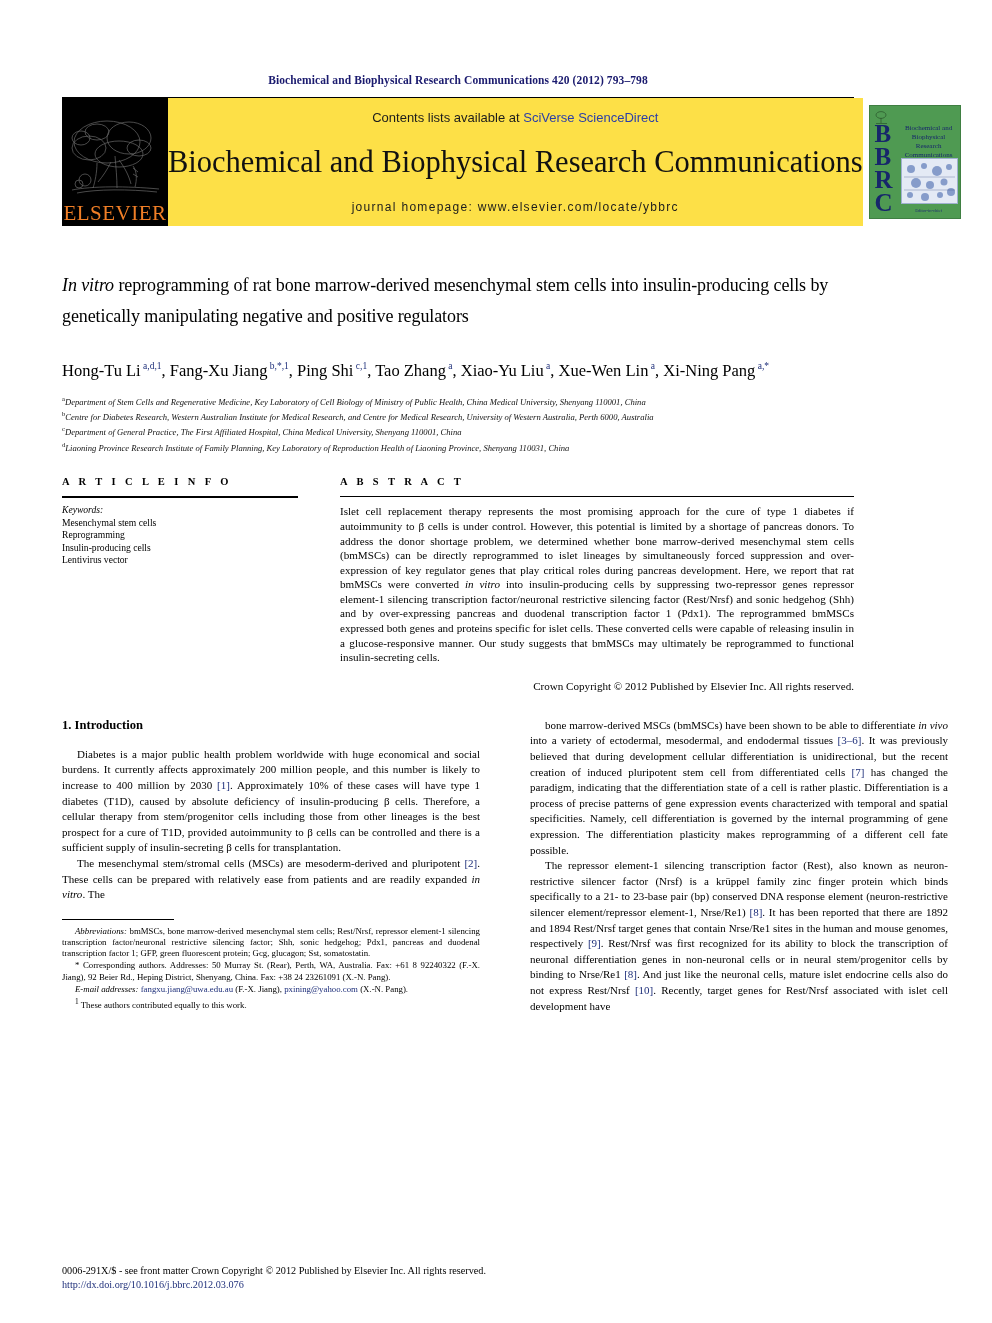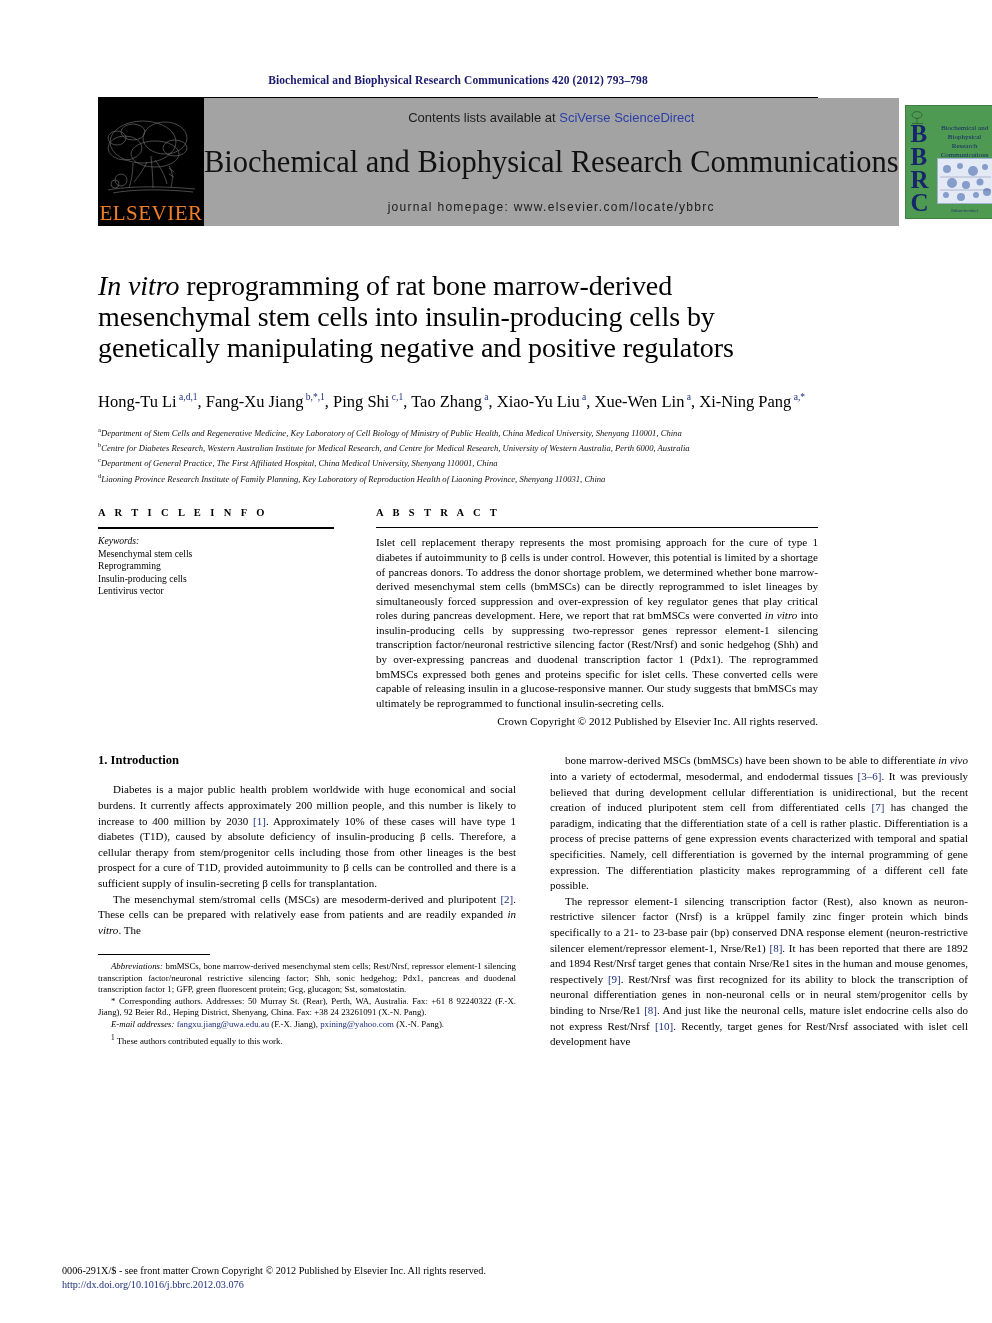--- a/index.html
+++ b/index.html
@@ -13,21 +13,21 @@
     font-family: "Liberation Serif", "DejaVu Serif", serif;
     color: #000000;
     position: relative;
     overflow: hidden;
   }
   .page {
     width: 916px;
     height: 1323px;
     position: relative;
     box-sizing: border-box;
-    padding: 0 98px;
+    padding: 0 62px;
   }
 
   
   .running-head {
     text-align: center;
     color: #1a1a6e;
     font-family: "Liberation Serif", serif;
     font-weight: bold;
     font-size: 11.5px;
     letter-spacing: 0.1px;
@@ -58,21 +58,21 @@
   .elsevier-word {
     font-family: "Liberation Serif", serif;
     color: #f07e26;
     font-size: 21px;
     letter-spacing: 0.5px;
     line-height: 1;
     margin-top: 1px;
   }
   .banner-middle {
     flex: 1 1 auto;
-    background: #a3a3a3;
+    background: #fde047;
     display: flex;
     flex-direction: column;
     justify-content: space-between;
     align-items: center;
     padding: 12px 0 12px 0;
     box-sizing: border-box;
   }
   .contents-line {
     font-family: "Liberation Sans", sans-serif;
     font-size: 13px;
@@ -149,21 +149,21 @@
     font-size: 4.5px;
     color: #21306f;
     font-family: "Liberation Serif", serif;
   }
 
   
   .title-block { padding-top: 44px; }
   h1.article-title {
     font-family: "Liberation Serif", serif;
     font-weight: normal;
-    font-size: 28px;
+    font-size: 18px;
     line-height: 31px;
     margin: 0;
     color: #000;
     letter-spacing: -0.1px;
   }
   h1.article-title em { font-style: italic; }
   .authors {
     font-family: "Liberation Serif", serif;
     font-size: 16.5px;
     line-height: 22px;
@@ -208,28 +208,28 @@
     font-family: "Liberation Serif", serif;
     font-size: 11.1px;
     line-height: 14.6px;
     text-align: justify;
     padding-top: 7px;
   }
   .abstract-body em { font-style: italic; }
   .copyright-line {
     text-align: right;
     font-size: 11.1px;
-    margin-top: 5px;
+    margin-top: 15px;
   }
 
   
   .body-cols {
     margin-top: 26px;
     display: flex;
-    gap: 34px;
+    gap: 50px;
     position: relative;
   }
   .bcol { width: 418px; flex: 0 0 418px; position: relative; }
   h2.section-title {
     font-family: "Liberation Serif", serif;
     font-weight: bold;
     font-size: 12.6px;
     margin: 0 0 14px 0;
   }
   p.body-p {

